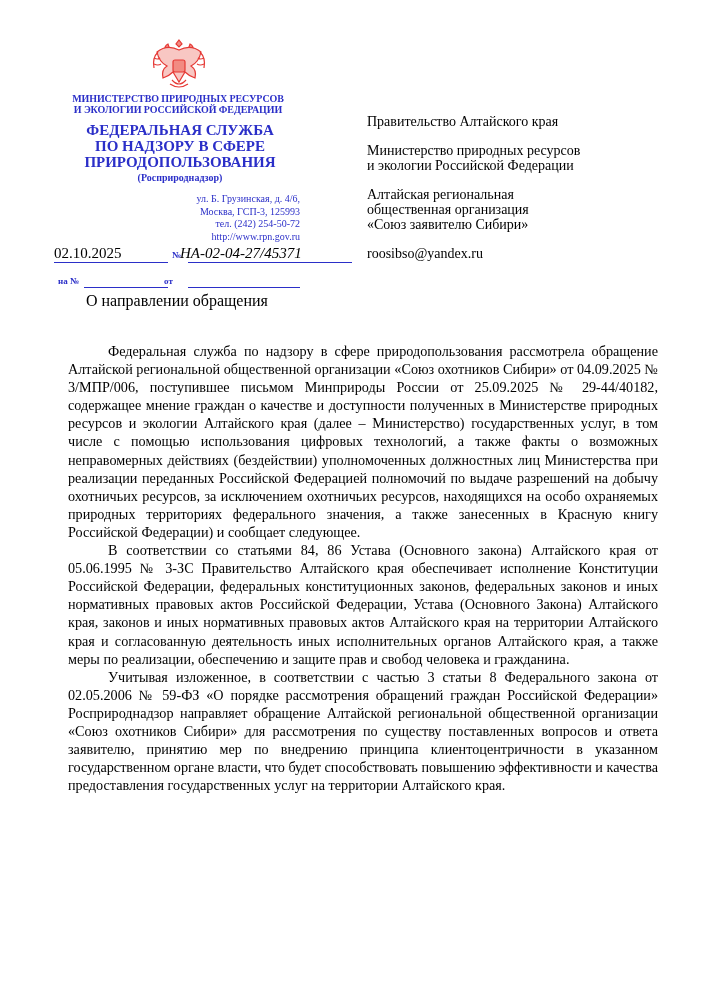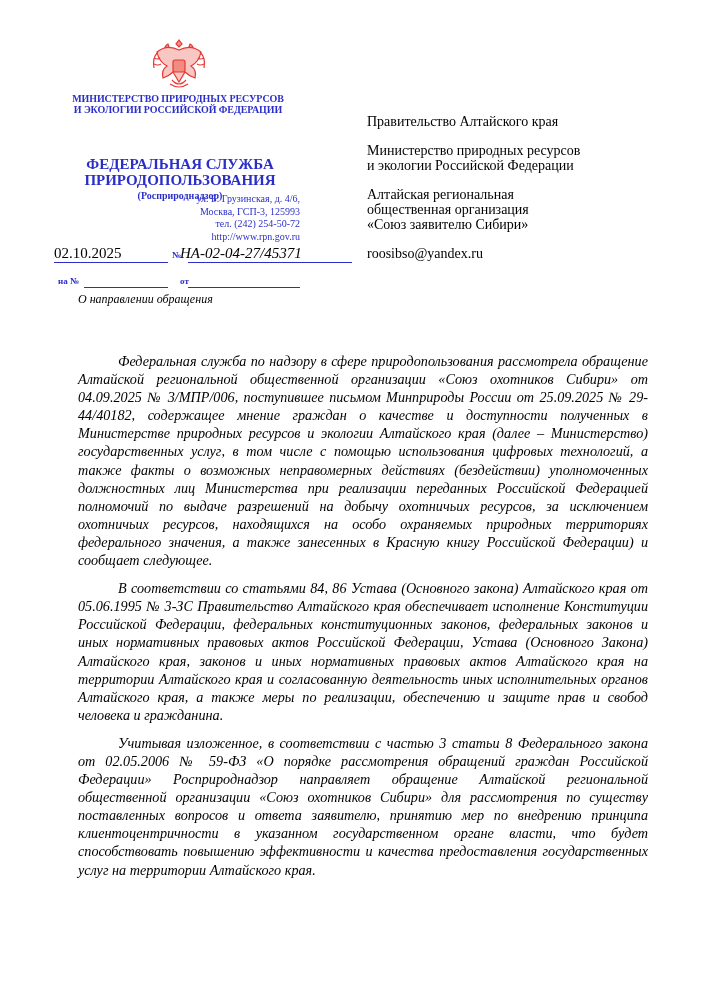--- a/index.html
+++ b/index.html
@@ -3,33 +3,33 @@
 <meta charset="utf-8">
 <style>
   html, body { margin: 0; padding: 0; background: #ffffff; }
   body { width: 706px; height: 1000px; position: relative; overflow: hidden;
          font-family: "Liberation Serif", "DejaVu Serif", serif; color: #000; }
   .blue { color: #2b2fc8; }
   .emblem { position: absolute; left: 148px; top: 36px; width: 62px; height: 56px; }
   .ministry { position: absolute; left: 60px; top: 93px; width: 236px; text-align: center;
               font-weight: bold; font-size: 10px; line-height: 11px; letter-spacing: -0.1px; }
   .service { position: absolute; left: 60px; top: 122px; width: 240px; text-align: center;
-             font-weight: bold; font-size: 15px; line-height: 16px; margin-top: 34px; }
+             font-weight: bold; font-size: 15px; line-height: 16px; }
   .service .abbr { font-size: 10px; }
   .address { position: absolute; left: 60px; top: 193px; width: 240px; text-align: right;
              font-size: 10px; line-height: 12.5px; }
   .regline { position: absolute; top: 244px; font-size: 15px; line-height: 18px; }
   .uline { position: absolute; border-bottom: 1px solid #2b2fc8; }
   .small-blue { position: absolute; font-size: 9px; font-weight: bold; }
-  .subject { position: absolute; left: 78px; top: 292px; font-size: 12px; font-style: italic; }
+  .subject { position: absolute; left: 86px; top: 292px; font-size: 16px; }
   .recipients { position: absolute; left: 367px; top: 114px; width: 300px; font-size: 14px; line-height: 15px; }
   .recipients div { margin-bottom: 14px; }
   .body { position: absolute; left: 68px; top: 342px; width: 590px; font-size: 14.2px; line-height: 18.1px;
           text-align: justify; }
-  .body p { margin: 10px; text-indent: 40px; font-style: italic; }
+  .body p { margin: 0; text-indent: 40px; }
 </style>
 </head>
 <body>
 
 <svg class="emblem" viewBox="0 0 62 56">
   <g fill="none" stroke="#e53935" stroke-width="1.2">
     <path d="M31 4 l3 4 l-3 3 l-3 -3 z" fill="#f28b82"></path>
     <path d="M20 8 q-4 2 -3 7 q3 -2 5 -1 z M42 8 q4 2 3 7 q-3 -2 -5 -1 z" fill="#f28b82"></path>
     <path d="M31 14 q-12 -6 -22 2 q2 10 10 14 q-6 4 -4 12 q6 -2 10 -6 l6 10 l6 -10 q4 4 10 6 q2 -8 -4 -12 q8 -4 10 -14 q-10 -8 -22 -2 z" fill="#f8c7c3"></path>
     <path d="M10 16 q-6 6 -4 16 M52 16 q6 6 4 16"></path>
@@ -39,40 +39,41 @@
   </g>
 </svg>
 
 <div class="ministry blue">
   <div>МИНИСТЕРСТВО ПРИРОДНЫХ РЕСУРСОВ</div>
   <div>И ЭКОЛОГИИ РОССИЙСКОЙ ФЕДЕРАЦИИ</div>
 </div>
 
 <div class="service blue">
   <div>ФЕДЕРАЛЬНАЯ СЛУЖБА</div>
+  <div>ПО НАДЗОРУ В СФЕРЕ</div>
   <div>ПРИРОДОПОЛЬЗОВАНИЯ</div>
   <div class="abbr">(Росприроднадзор)</div>
 </div>
 
 <div class="address blue">
   <div>ул. Б. Грузинская, д. 4/6,</div>
   <div>Москва, ГСП-3, 125993</div>
   <div>тел. (242) 254-50-72</div>
   <div>http://www.rpn.gov.ru</div>
 </div>
 
 <div class="regline" style="left:54px;">02.10.2025</div>
 <div class="uline" style="left:54px; top:262px; width:114px;"></div>
 <div class="small-blue blue" style="left:172px; top:250px;">№</div>
 <div class="regline" style="left:180px;font-style:italic;">НА-02-04-27/45371</div>
 <div class="uline" style="left:188px; top:262px; width:164px;"></div>
 
 <div class="small-blue blue" style="left:58px; top:276px;">на №</div>
 <div class="uline" style="left:84px; top:287px; width:84px;"></div>
-<div class="small-blue blue" style="left:180px; top:276px;text-align:center;">от</div>
+<div class="small-blue blue" style="left:164px; top:276px;text-align:center;">от</div>
 <div class="uline" style="left:188px; top:287px; width:112px;"></div>
 
 <div class="subject">О направлении обращения</div>
 
 <div class="recipients">
   <div>
     <span>Правительство Алтайского края</span>
   </div>
   <div>
     <span>Министерство природных ресурсов</span><br>

